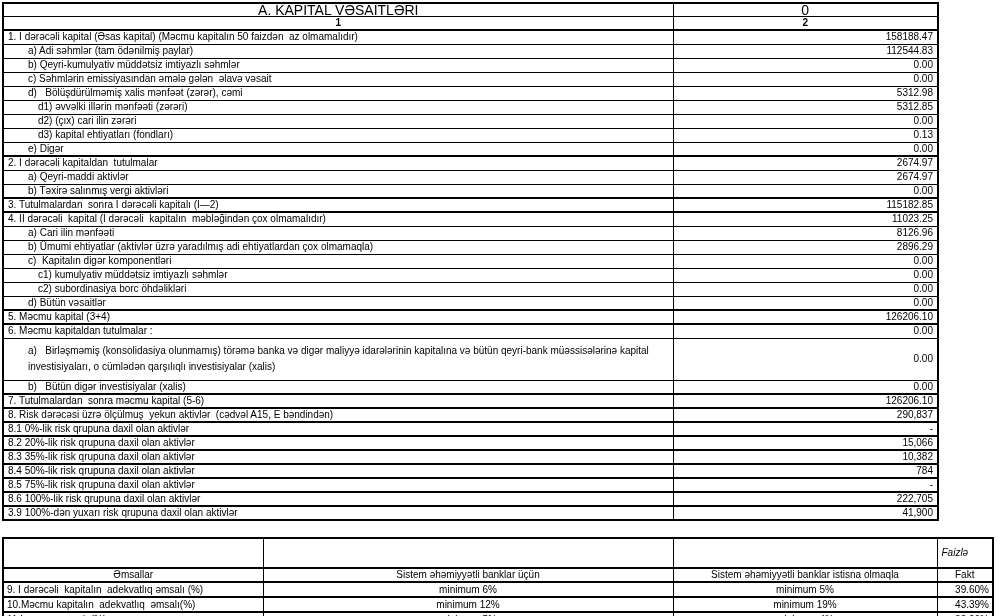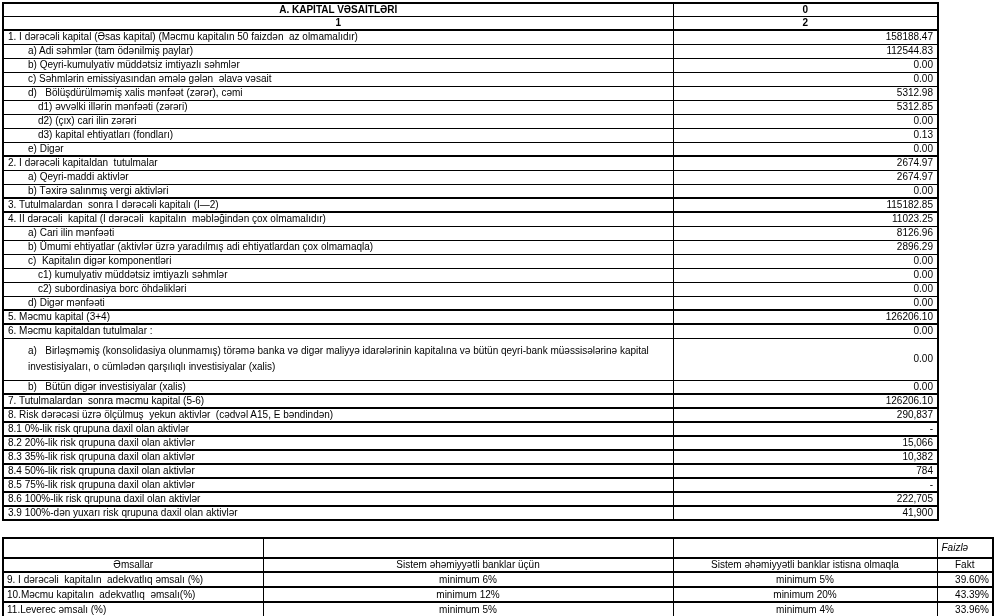--- a/index.html
+++ b/index.html
@@ -17,21 +17,21 @@
   
   .cap { width:935px; border:2px solid #000; }
   .cap td {
     border:1px solid #000;
     font-size:10px; line-height:12px;
     height:14px;
     padding:0 3px;
     overflow:hidden;
     vertical-align:middle;
   }
-  .cap tr.title-row td { height:13px; font-weight:bold; font-size:10px; text-align:center; }
+  .cap tr.title-row td { height:13px; font-weight:normal; font-size:14px; text-align:center; }
   .cap tr.num-row td { height:12px; font-weight:bold; text-align:center; }
   .cap tr.sec { border-top:2px solid #000; }
   .cap tr.sec td { border-top:2px solid #000; }
   .cap td.label { white-space:pre; text-align:left; }
   .cap td.label .bold { font-weight:normal; }
   .cap td.value { text-align:right; white-space:pre; padding-right:4px; }
   .cap td.ind0 { padding-left:4px; }
   .cap td.ind1 { padding-left:24px; }
   .cap td.ind2 { padding-left:34px; }
   .cap tr.tall td { height:42px; }
@@ -42,21 +42,21 @@
   .rt td {
     border:1px solid #000;
     font-size:10px; line-height:12px;
     height:14px;
     padding:0 3px;
     overflow:hidden;
     vertical-align:middle;
     white-space:pre;
   }
   .rt tr { border-top:2px solid #000; }
-  .rt tr.unit-row td { height:20px; }
+  .rt tr.unit-row td { height:30px; }
   .rt td.unit { font-style:italic; text-align:left; padding-left:4px; }
   .rt td.center { text-align:center; }
   .rt td.rlabel { text-align:left; }
   .rt td.fact { text-align:right; padding-right:3px; }
   .rt tr.hdr td { height:13px; }
   .rt tr.r td { height:15px; }
 </style>
 </head>
 <body>
 
@@ -146,21 +146,21 @@
         </tr>
         <tr>
           <td class="label ind2"><span>c1) kumulyativ müddətsiz imtiyazlı səhmlər</span></td>
           <td class="value">0.00</td>
         </tr>
         <tr>
           <td class="label ind2"><span>c2) subordinasiya borc öhdəlikləri</span></td>
           <td class="value">0.00</td>
         </tr>
         <tr>
-          <td class="label ind1"><span>d) Digər mənfəəti</span></td>
+          <td class="label ind1"><span>d) Bütün vəsaitlər</span></td>
           <td class="value">0.00</td>
         </tr>
         <tr class="sec">
           <td class="label ind0"><span class="bold">5. Məcmu kapital (3+4)</span></td>
           <td class="value">126206.10</td>
         </tr>
         <tr class="sec">
           <td class="label ind0"><span class="bold">6. Məcmu kapitaldan tutulmalar :</span></td>
           <td class="value">0.00</td>
         </tr>
@@ -233,21 +233,21 @@
       </tr>
       <tr class="r">
         <td class="rlabel">9. I dərəcəli  kapitalın  adekvatlıq əmsalı (%)</td>
         <td class="center">minimum 6%</td>
         <td class="center">minimum 5%</td>
         <td class="fact">39.60%</td>
       </tr>
       <tr class="r">
         <td class="rlabel">10.Məcmu kapitalın  adekvatlıq  əmsalı(%)</td>
         <td class="center">minimum 12%</td>
-        <td class="center">minimum 20%</td>
+        <td class="center">minimum 19%</td>
         <td class="fact">43.39%</td>
       </tr>
       <tr class="r">
         <td class="rlabel">11.Leverec əmsalı (%)</td>
         <td class="center">minimum 5%</td>
         <td class="center">minimum 4%</td>
         <td class="fact">33.96%</td>
       </tr>
     </tbody>
   </table>

